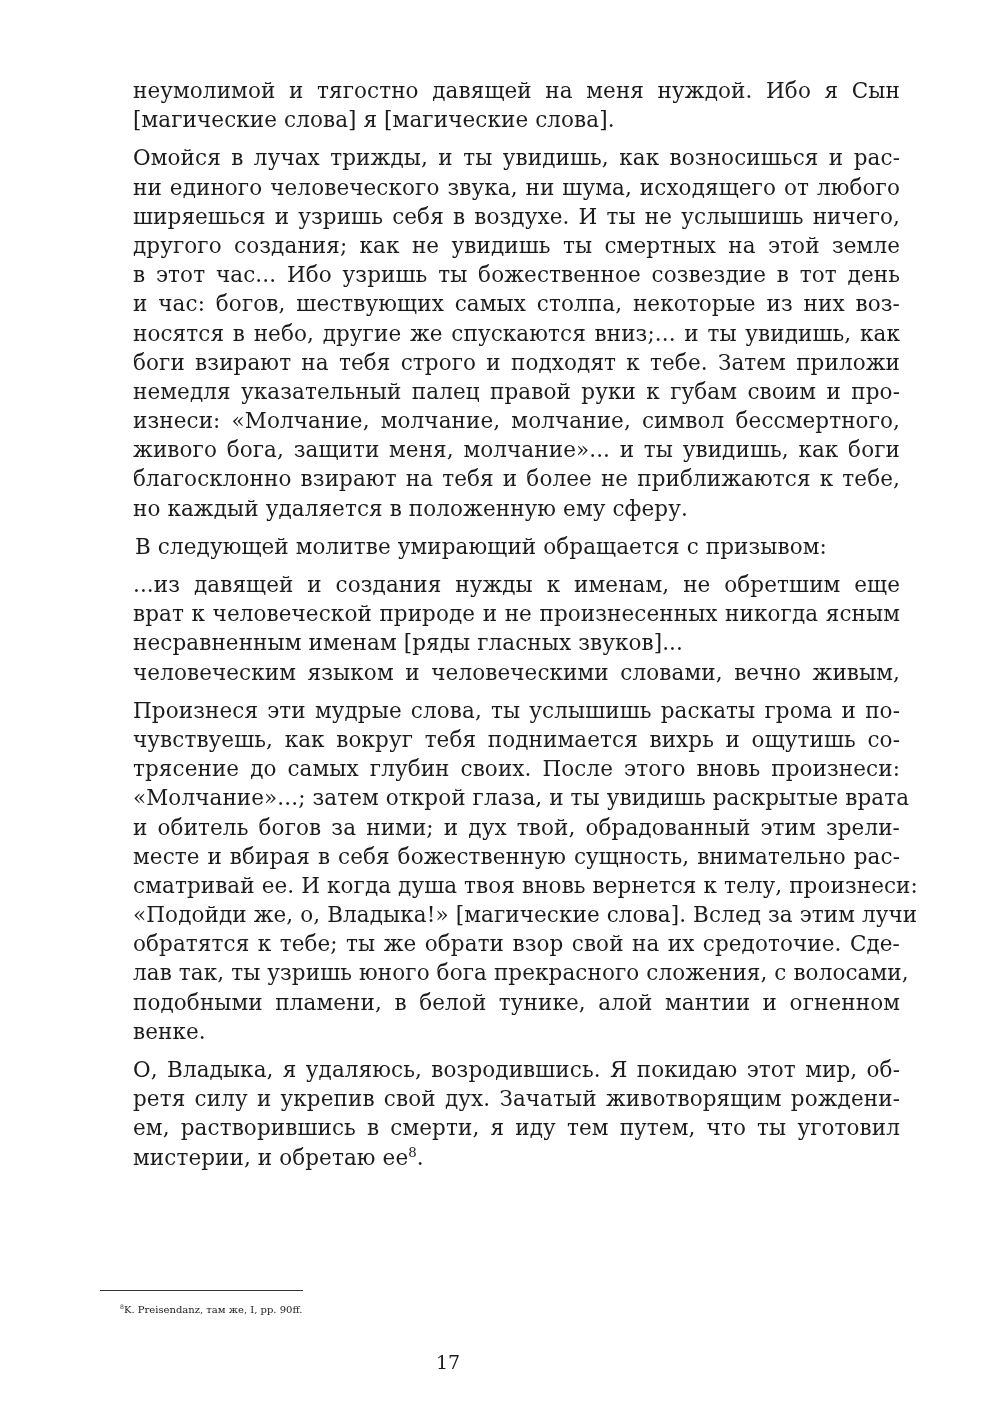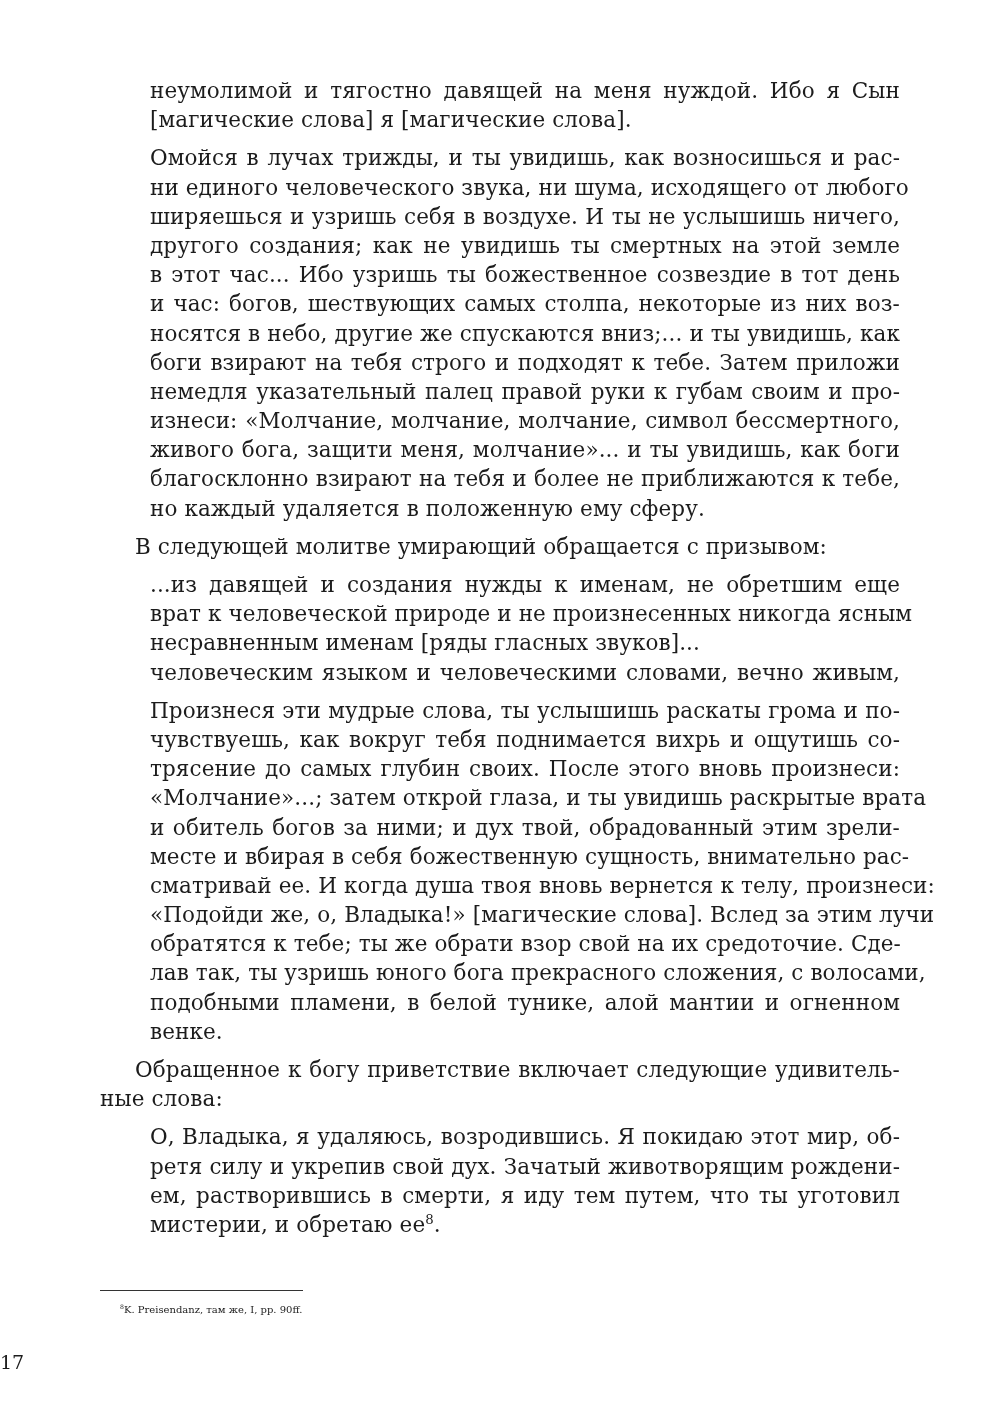--- a/index.html
+++ b/index.html
@@ -27,21 +27,21 @@
       height: 29.2px;
       white-space: nowrap;
       text-align: justify;
       text-align-last: justify;
       letter-spacing: 0.1px;
     }
     .line.last {
       text-align-last: left;
     }
     .quote {
-      margin-left: 50px;
+      margin-left: 33px;
     }
     .para {
       margin-top: 9px;
     }
     .indent-first > .line:first-child {
       padding-left: 35px;
     }
     .footnote-rule {
       position: absolute;
       left: 100px;
@@ -62,22 +62,24 @@
     .footnote sup, .quote sup {
       font-size: 0.62em;
       vertical-align: super;
       line-height: 0;
     }
     .page-number {
       position: absolute;
       left: 0;
       width: 800px;
       top: 1350px;
+      text-align: center;
       font-size: 19px;
       line-height: 24px;
+      padding-left: 48px;
     }
   </style>
 </head>
 <body>
 
 <div class="page">
 
   <div class="quote">
     <div class="line">неумолимой и тягостно давящей на меня нуждой. Ибо я Сын</div>
     <div class="line last">[магические слова] я [магические слова].</div>
@@ -118,24 +120,20 @@
     <div class="line">и обитель богов за ними; и дух твой, обрадованный этим зрели-</div>
     <div class="line">месте и вбирая в себя божественную сущность, внимательно рас-</div>
     <div class="line">сматривай ее. И когда душа твоя вновь вернется к телу, произнеси:</div>
     <div class="line">«Подойди же, о, Владыка!» [магические слова]. Вслед за этим лучи</div>
     <div class="line">обратятся к тебе; ты же обрати взор свой на их средоточие. Сде-</div>
     <div class="line">лав так, ты узришь юного бога прекрасного сложения, с волосами,</div>
     <div class="line">подобными пламени, в белой тунике, алой мантии и огненном</div>
     <div class="line last">венке.</div>
   </div>
 
-  <div class="para indent-first">
-    <div class="line">Обращенное к богу приветствие включает следующие удивитель-</div>
-    <div class="line last">ные слова:</div>
-  </div>
 
   <div class="quote para">
     <div class="line">О, Владыка, я удаляюсь, возродившись. Я покидаю этот мир, об-</div>
     <div class="line">ретя силу и укрепив свой дух. Зачатый животворящим рождени-</div>
     <div class="line">ем, растворившись в смерти, я иду тем путем, что ты уготовил</div>
     <div class="line last"><span>мистерии, и обретаю ее</span><sup>8</sup><span>.</span></div>
   </div>
 
 </div>
 

